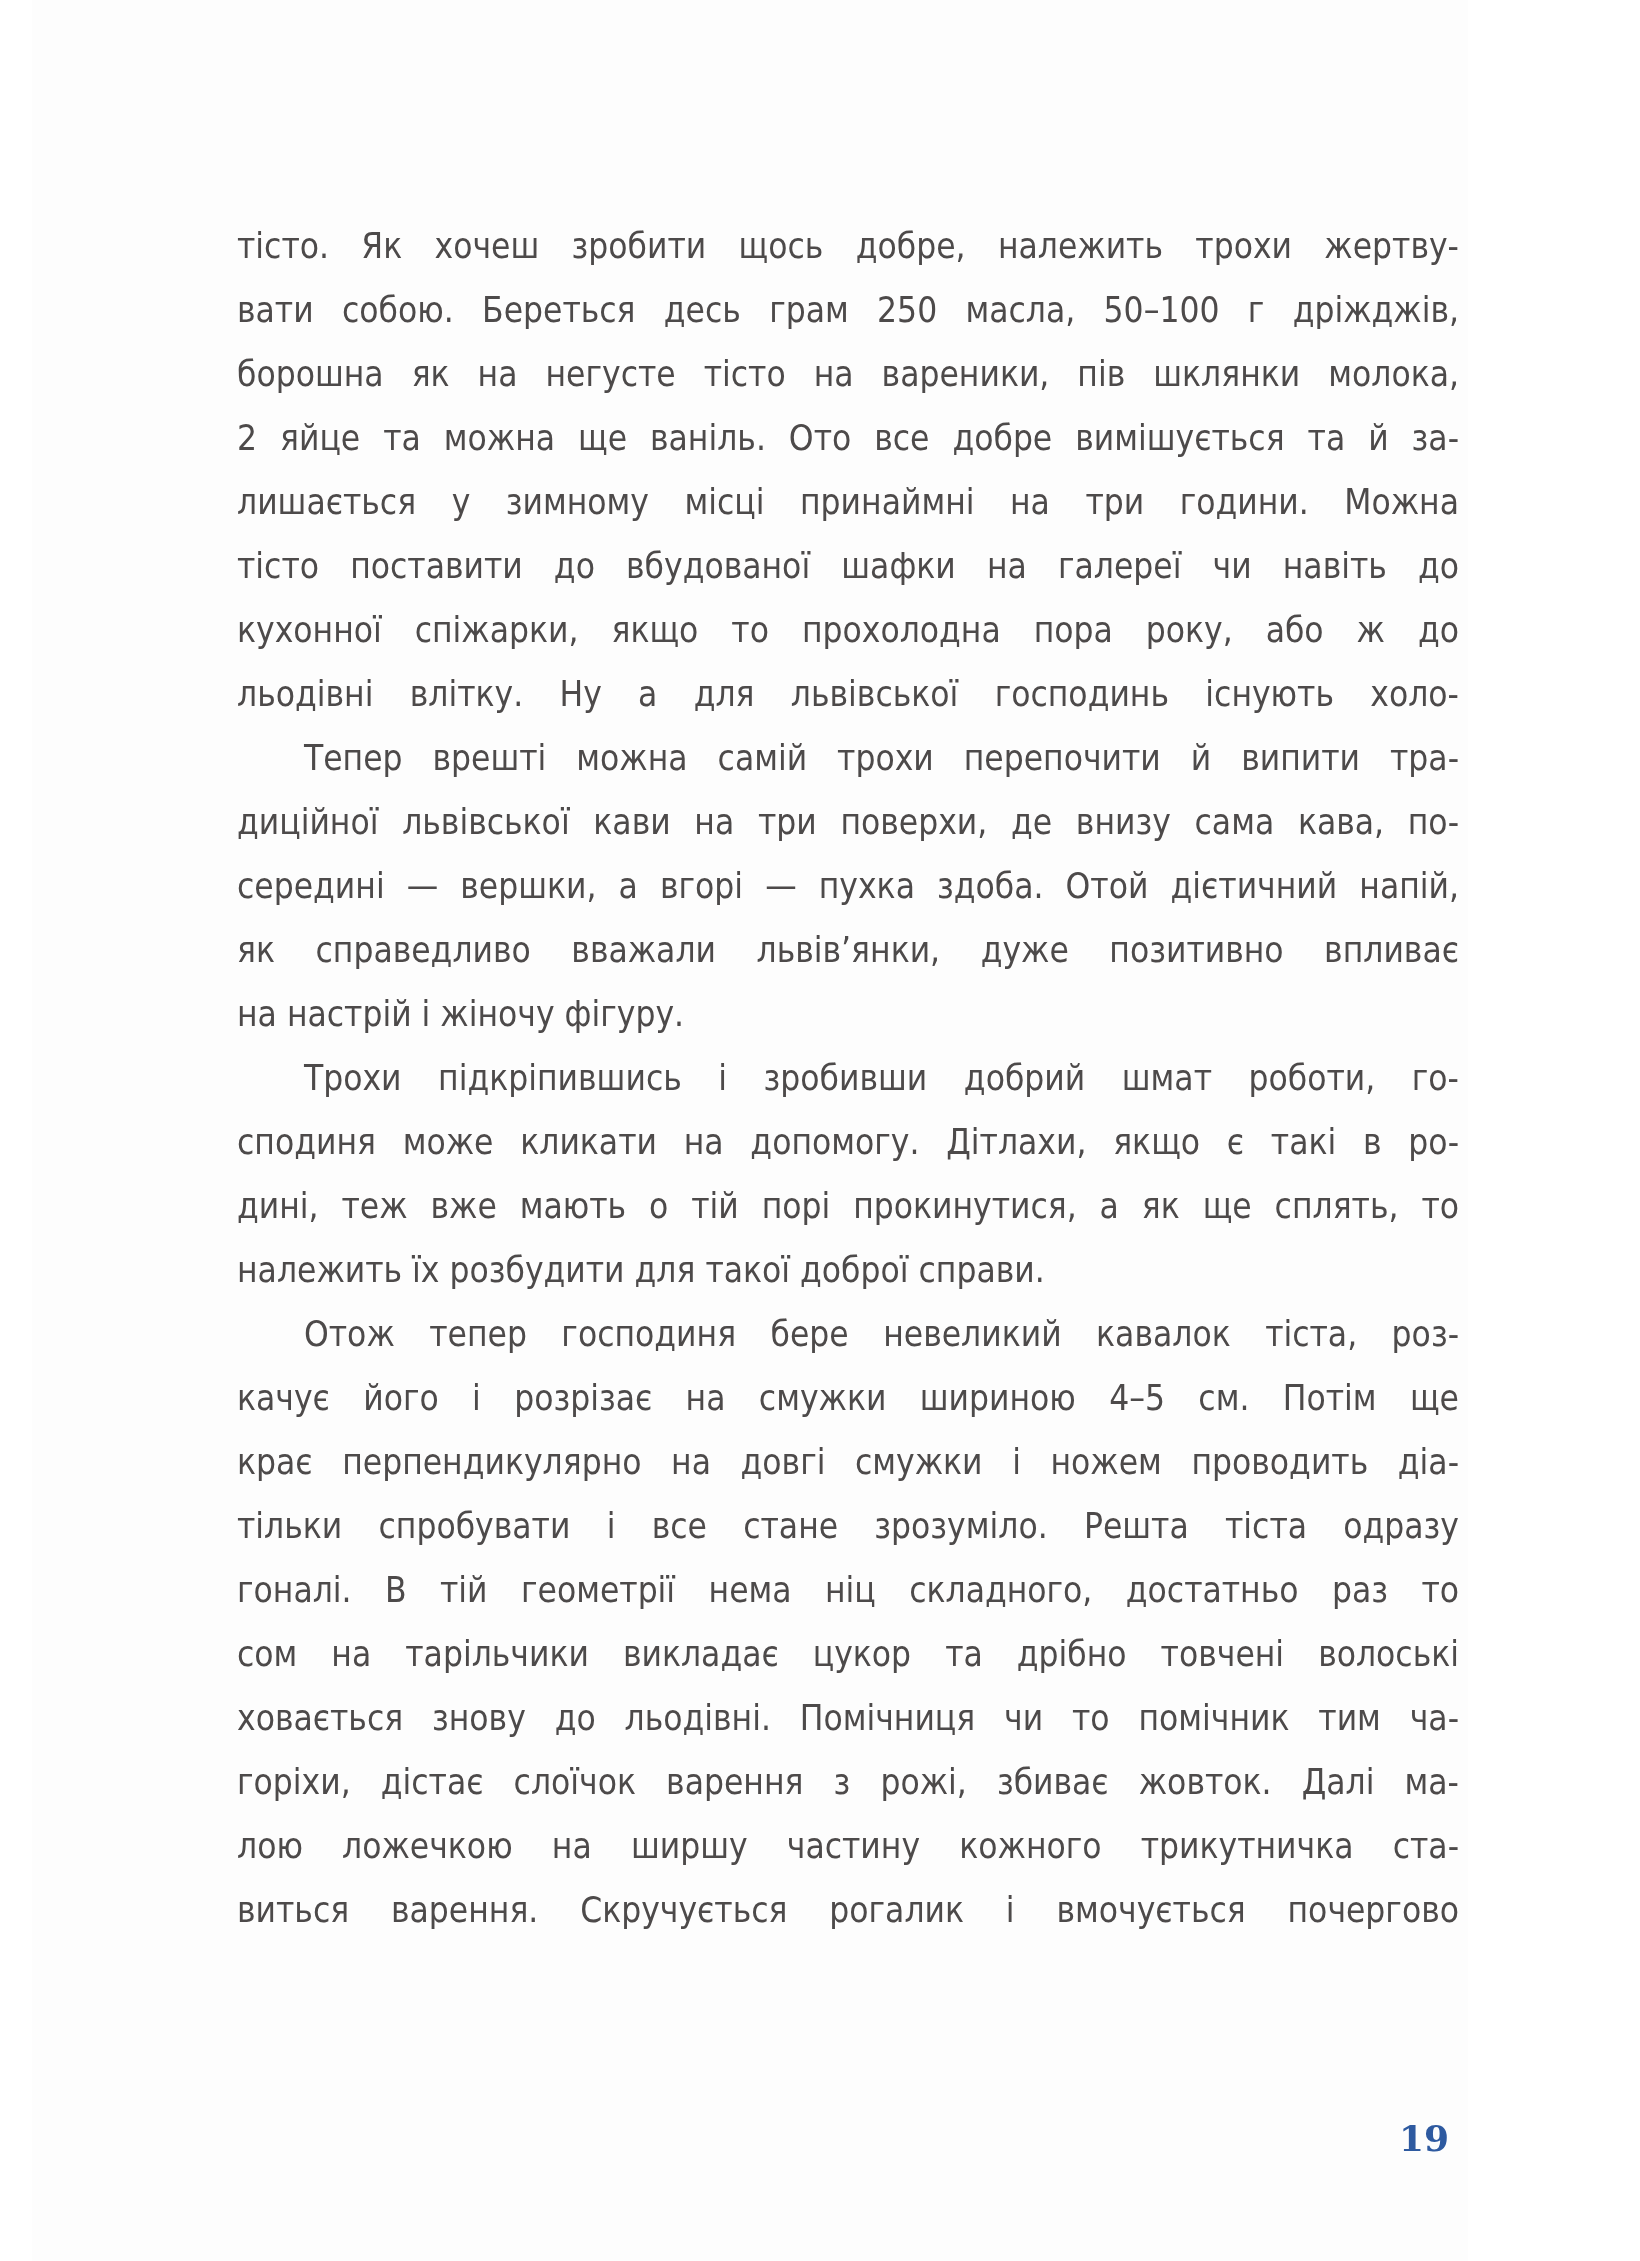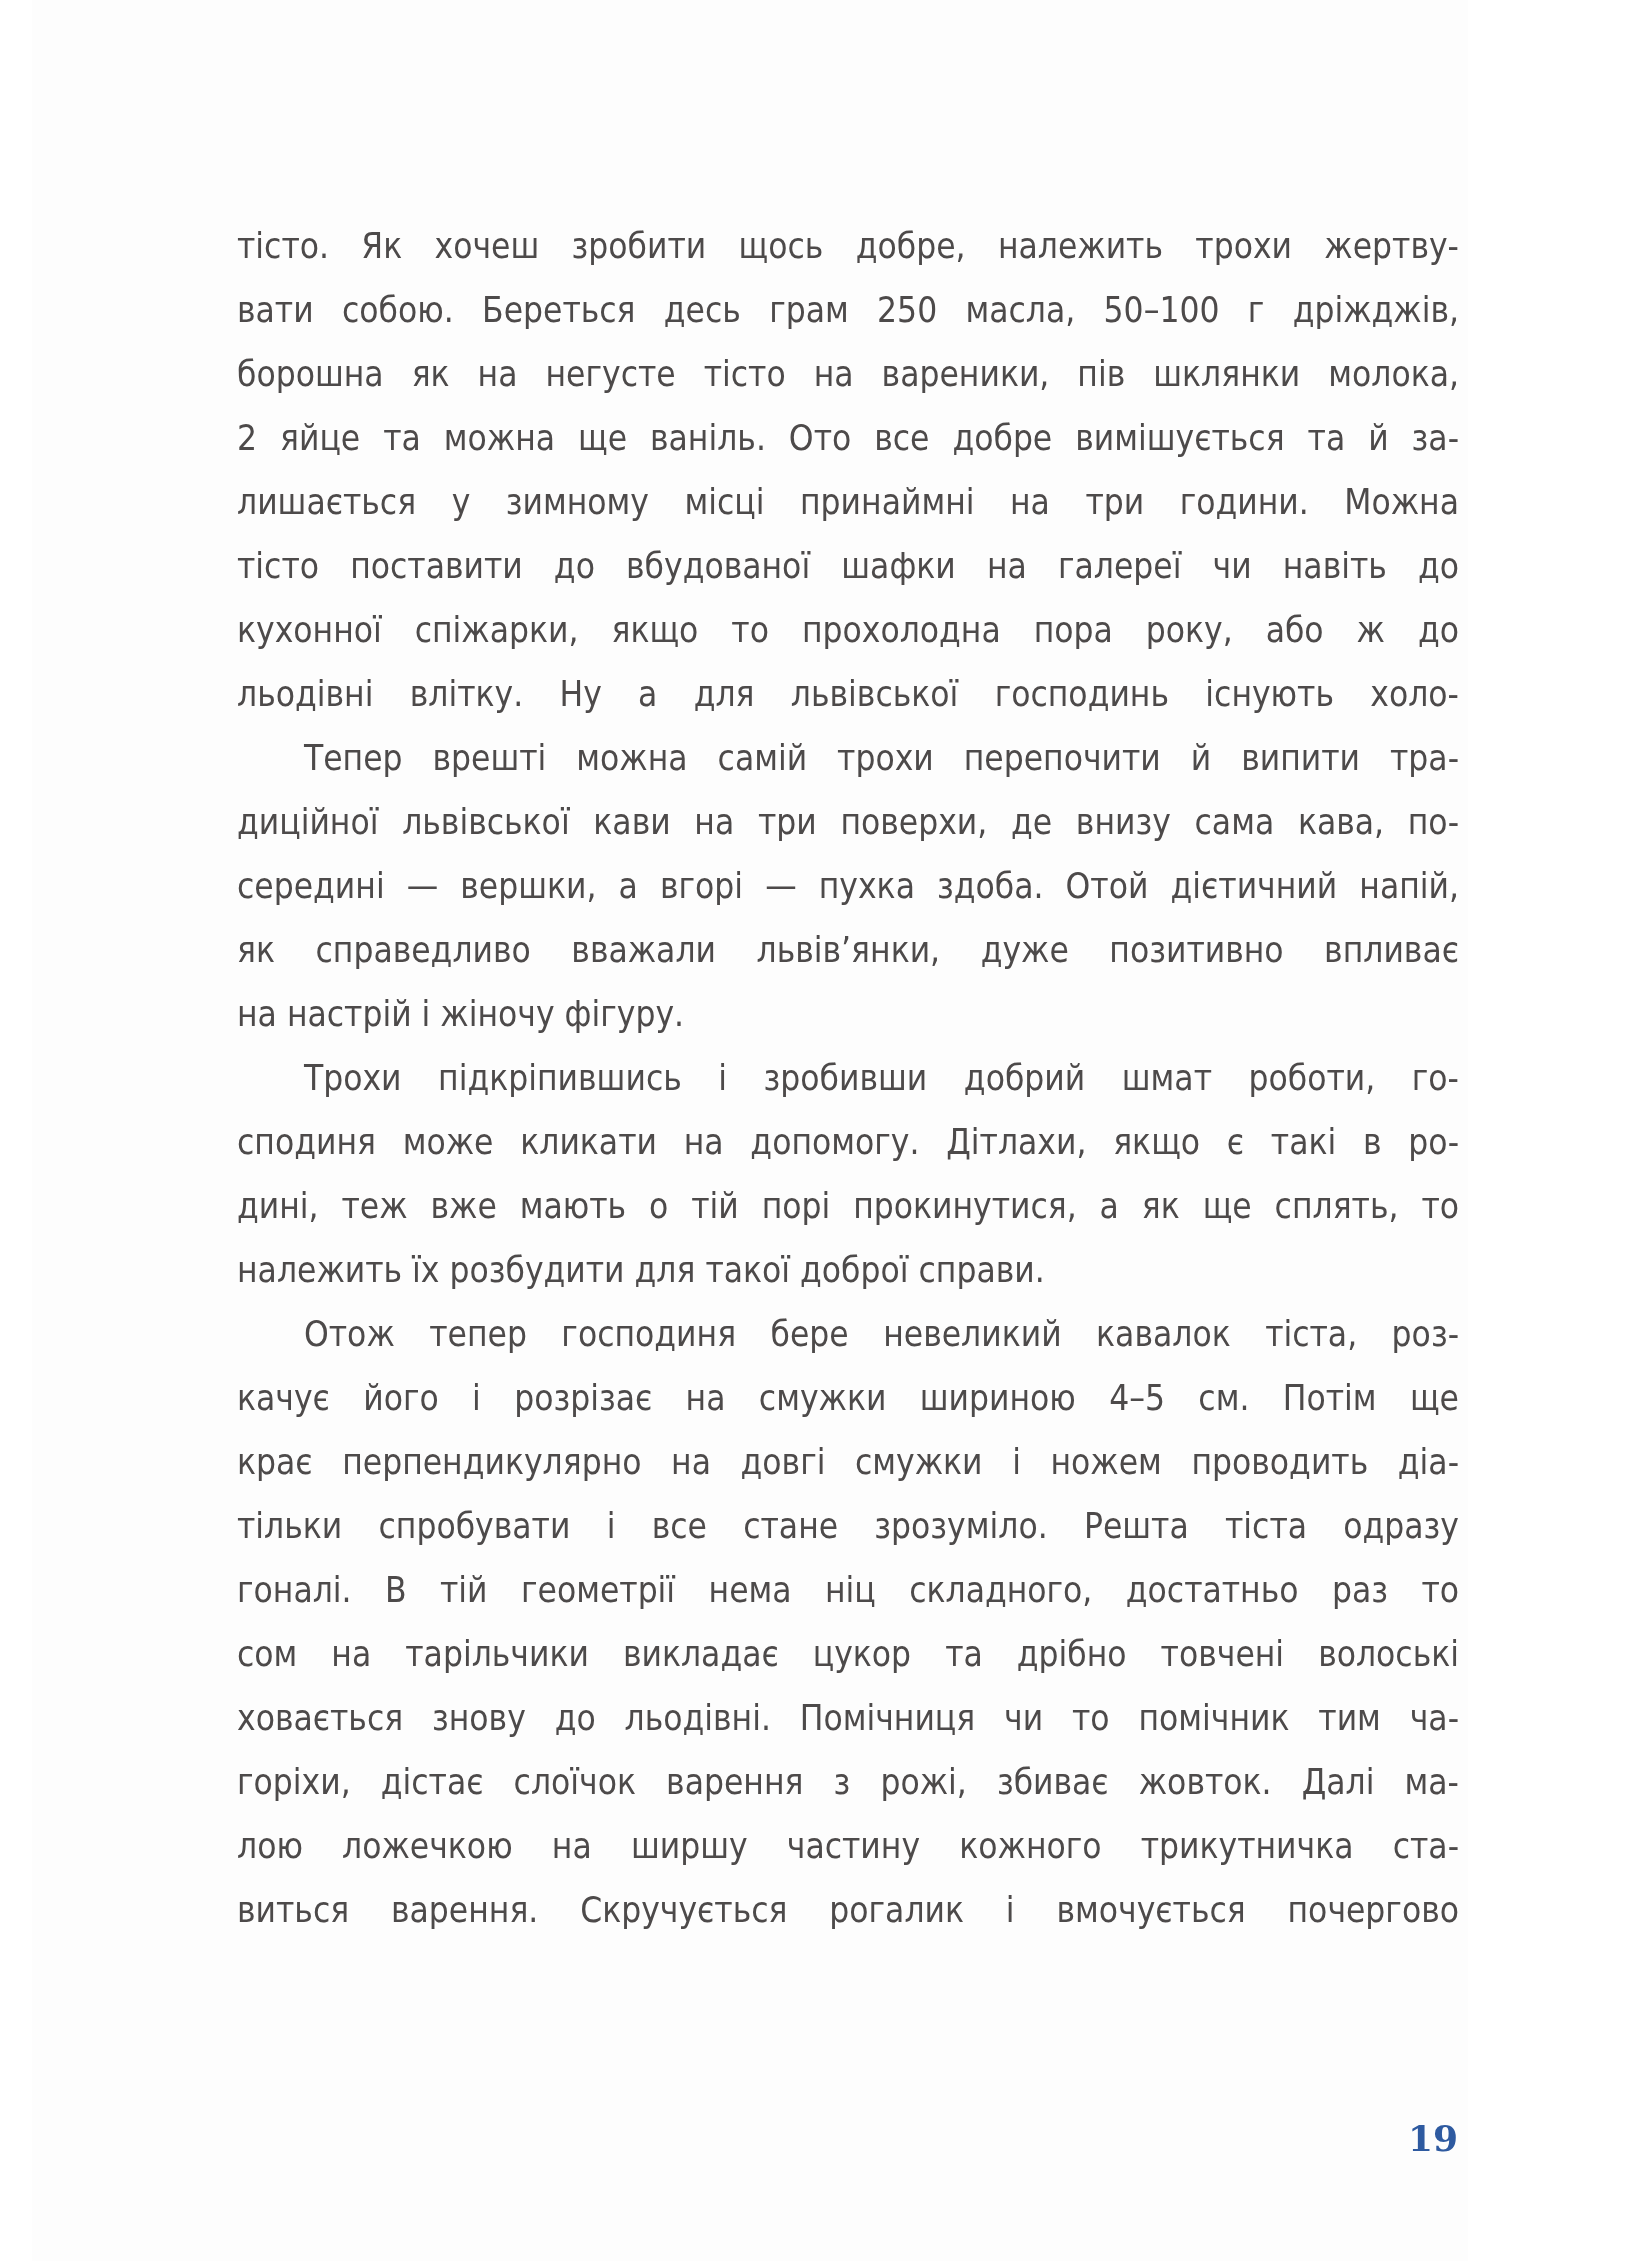--- a/index.html
+++ b/index.html
@@ -10,21 +10,21 @@
     height:64px; line-height:64px;
     font-family:"DejaVu Sans Condensed","DejaVu Sans","Liberation Sans",sans-serif;
     font-stretch:condensed;
     font-size:35px; color:#4d4a4a;
     white-space:nowrap; text-align:justify; text-align-last:justify;
     overflow:visible;
   }
   .line.indent { padding-left:67px; }
   .line.last { text-align-last:left; }
   .page-number {
-    position:absolute; left:1367px; top:2117px; width:68px; text-align:center;
+    position:absolute; left:1367px; top:2117px; width:68px; 
     font-family:"DejaVu Serif","Liberation Serif",serif; font-size:36px;
     color:#2e5aa0; font-weight:bold;
   }
 </style>
 </head>
 <body>
 
 <div class="page">
   <div class="text-block">
 

